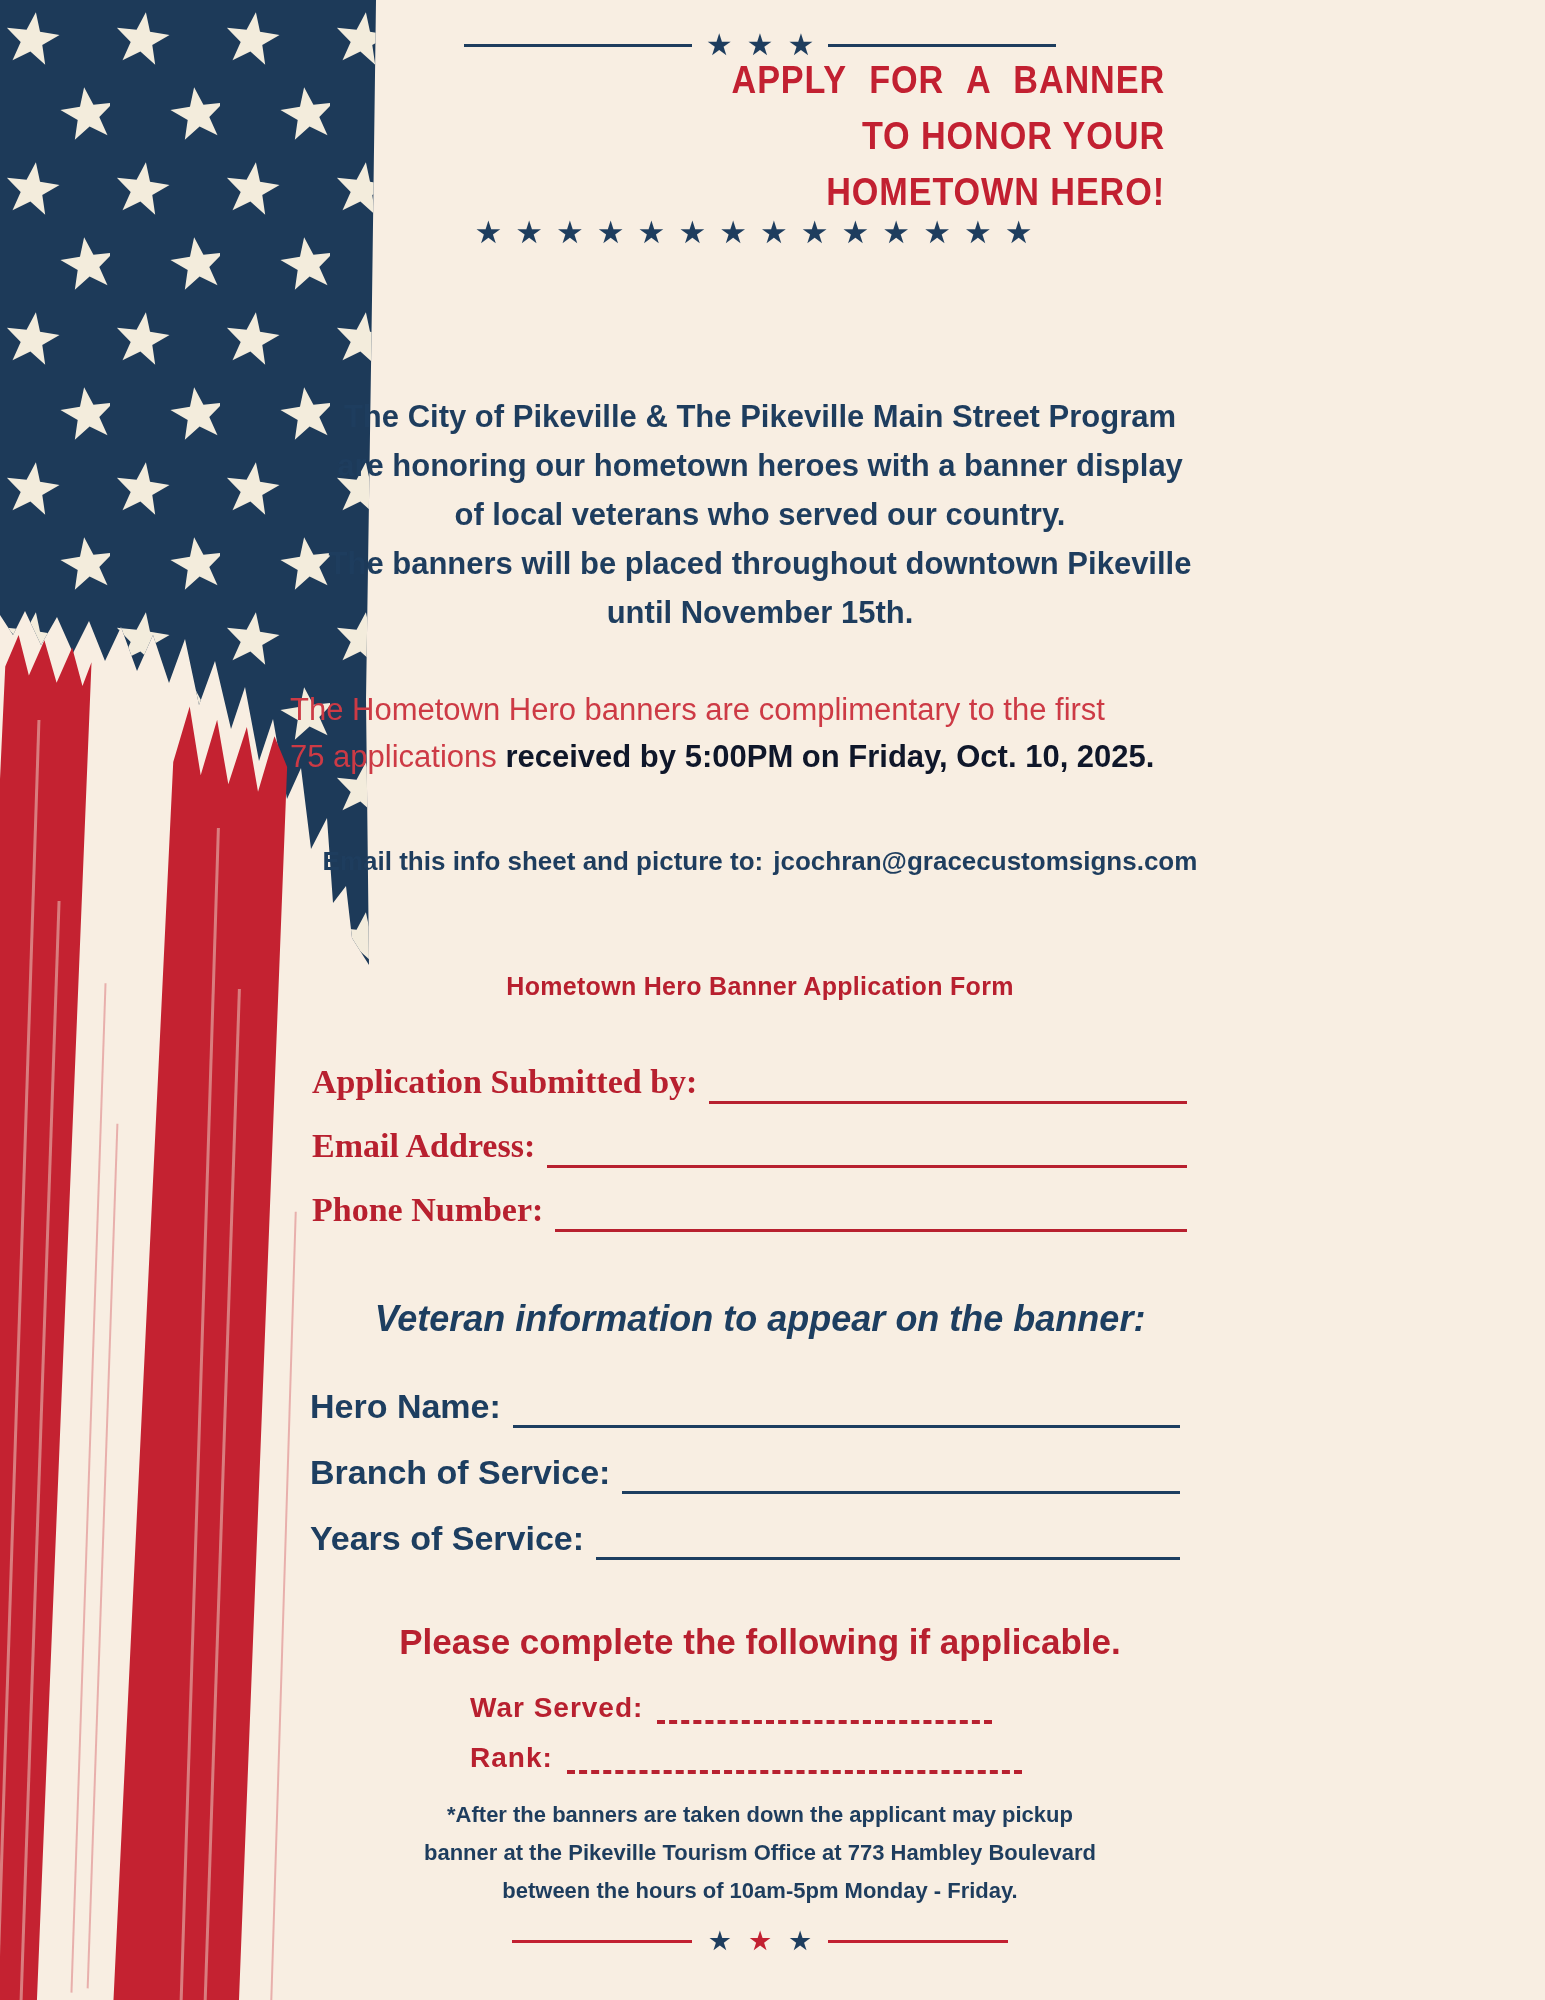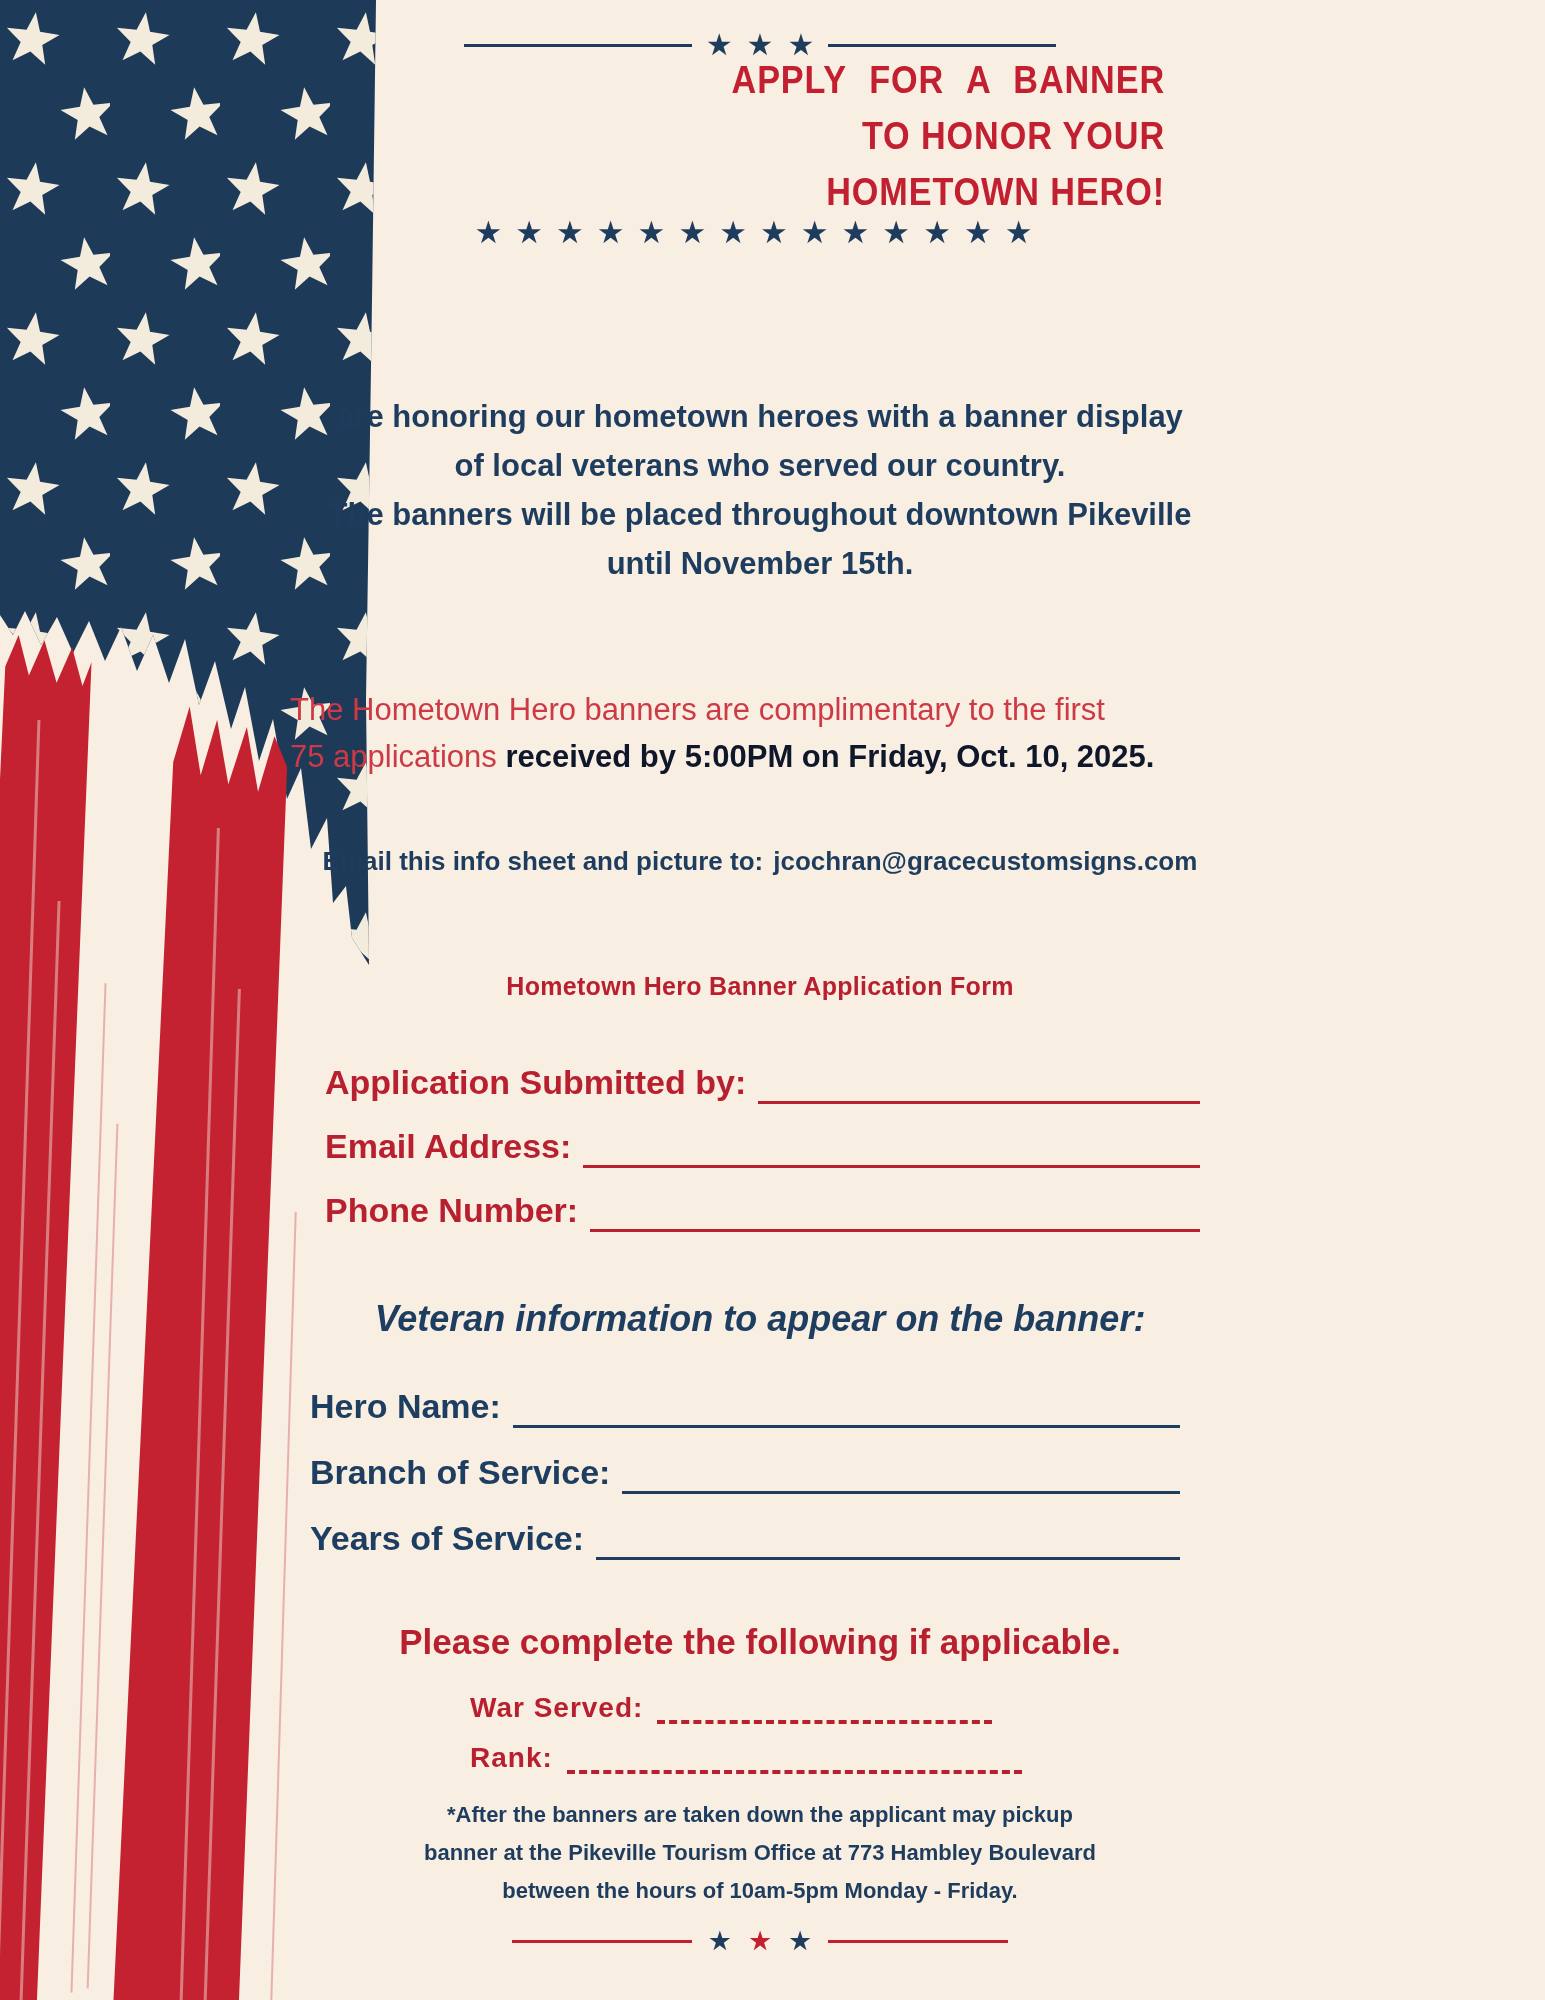--- a/index.html
+++ b/index.html
@@ -62,21 +62,21 @@
   .email-line .email{margin-left:10px;}
 
   
   .form-heading{
     position:absolute;left:310px;top:972px;width:900px;
     text-align:center;color:#b8202f;
     font-weight:bold;font-size:25px;letter-spacing:.3px;
   }
 
   
-  .fields-red{position:absolute;left:325px;top:1040px;width:875px;}
+  .fields-red{position:absolute;left:312px;top:1040px;width:875px;font-family:Liberation Serif, serif;}
   .field-row{display:flex;align-items:flex-end;height:64px;}
   .field-row .label{
     color:#b8202f;font-weight:bold;font-size:34px;line-height:44px;white-space:nowrap;
   }
   .field-row .line{
     flex:1;border-bottom:3px solid #b8202f;margin-left:12px;
     height:38px;
   }
 
   
@@ -182,20 +182,21 @@
 
   <div class="title">
     <div class="t-line wide">APPLY FOR A BANNER</div>
     <div class="t-line">TO HONOR YOUR</div>
     <div class="t-line">HOMETOWN HERO!</div>
   </div>
 
   <div class="star-row">★★★★★★★★★★★★★★</div>
 
   <div class="intro">
+    <div>The City of Pikeville &amp; The Pikeville Main Street Program</div>
     <div>are honoring our hometown heroes with a banner display</div>
     <div>of local veterans who served our country.</div>
     <div>The banners will be placed throughout downtown Pikeville</div>
     <div>until November 15th.</div>
   </div>
 
   <div class="deadline">
     <div>The Hometown Hero banners are complimentary to the first</div>
     <div><span>75 applications </span><b>received by 5:00PM on Friday, Oct. 10, 2025.</b></div>
   </div>

